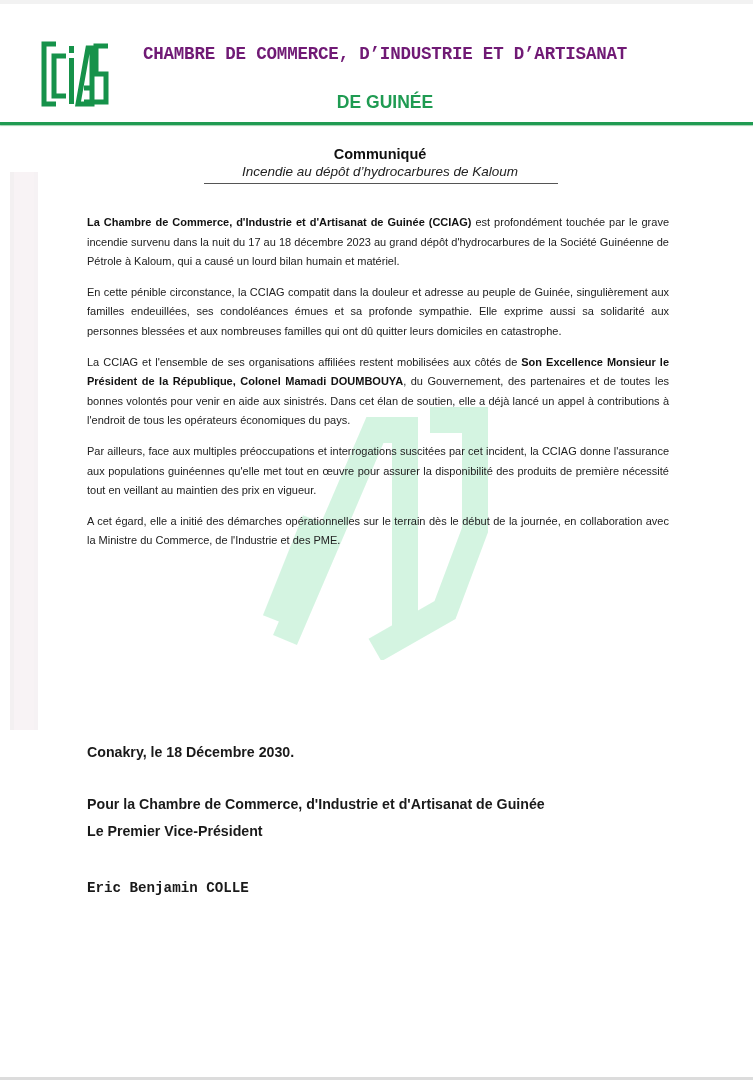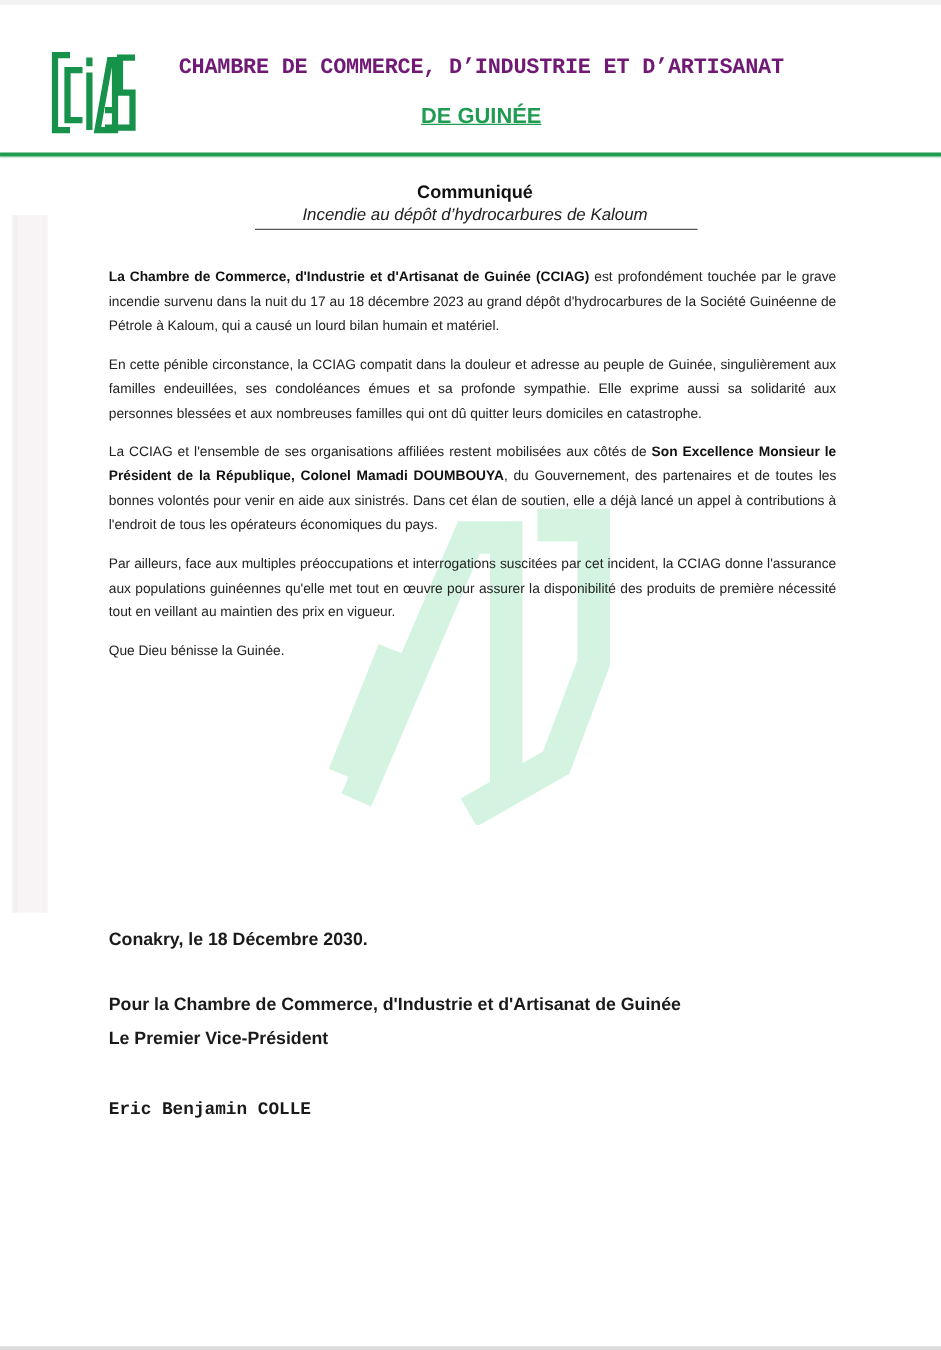--- a/index.html
+++ b/index.html
@@ -16,22 +16,22 @@
       background: #f8f3f5; border-left: 4px solid #f3f0f1; border-right: 4px solid #f6f2f4;
       box-sizing: border-box;
     }
     .logo { position: absolute; left: 40px; top: 38px; width: 70px; height: 70px; }
     .org-line1 {
       position: absolute; left: 130px; top: 44px; width: 510px; text-align: center;
       font-family: Liberation Mono, monospace; font-weight: bold; font-size: 17.5px;
       color: #701a75; letter-spacing: -0.2px;
     }
     .org-line2 {
-      position: absolute; left: 130px; top: 82px; width: 510px; text-align: center;
-      font-weight: bold; font-size: 17.5px; color: #1f9b52; text-decoration: underline;
+      position: absolute; left: 130px; top: 92px; width: 510px; text-align: center;
+      font-weight: bold; font-size: 17.5px; color: #1f9b52;
     }
     .header-rule {
       position: absolute; left: 0; top: 122px; width: 753px; height: 3px;
       background: #1f9b52; box-shadow: 0 1px 1px #9fd3b1;
     }
     .title {
       position: absolute; left: 200px; top: 146px; width: 360px; text-align: center;
       font-weight: bold; font-size: 14.5px; color: #111;
     }
     .subtitle {
@@ -81,21 +81,21 @@
     <path d="M175 20 L220 20 L220 130 L190 210 L120 250"></path>
     <path d="M60 120 L20 220"></path>
   </g>
 </svg>
 
 <div class="body">
   <p class="para"><b>La Chambre de Commerce, d'Industrie et d'Artisanat de Guinée (CCIAG)</b><span> est profondément touchée par le grave incendie survenu dans la nuit du 17 au 18 décembre 2023 au grand dépôt d'hydrocarbures de la Société Guinéenne de Pétrole à Kaloum, qui a causé un lourd bilan humain et matériel.</span></p>
   <p class="para">En cette pénible circonstance, la CCIAG compatit dans la douleur et adresse au peuple de Guinée, singulièrement aux familles endeuillées, ses condoléances émues et sa profonde sympathie. Elle exprime aussi sa solidarité aux personnes blessées et aux nombreuses familles qui ont dû quitter leurs domiciles en catastrophe.</p>
   <p class="para"><span>La CCIAG et l'ensemble de ses organisations affiliées restent mobilisées aux côtés de </span><b>Son Excellence Monsieur le Président de la République, Colonel Mamadi DOUMBOUYA</b><span>, du Gouvernement, des partenaires et de toutes les bonnes volontés pour venir en aide aux sinistrés. Dans cet élan de soutien, elle a déjà lancé un appel à contributions à l'endroit de tous les opérateurs économiques du pays.</span></p>
   <p class="para">Par ailleurs, face aux multiples préoccupations et interrogations suscitées par cet incident, la CCIAG donne l'assurance aux populations guinéennes qu'elle met tout en œuvre pour assurer la disponibilité des produits de première nécessité tout en veillant au maintien des prix en vigueur.</p>
-  <p class="para">Que Dieu bénisse la Guinée.</p>
+  <p class="para">A cet égard, elle a initié des démarches opérationnelles sur le terrain dès le début de la journée, en collaboration avec la Ministre du Commerce, de l'Industrie et des PME.</p>
 </div>
 
 <div class="signoff" style="top:744px;">Conakry, le 18 Décembre 2030.</div>
 <div class="signoff" style="top:796px;">Pour la Chambre de Commerce, d'Industrie et d'Artisanat de Guinée</div>
 <div class="signoff" style="top:823px;">Le Premier Vice-Président</div>
 <div class="signoff" style="top:880px;font-family:Liberation Mono, monospace;">Eric Benjamin COLLE</div>
 
 <div class="bottom-shade"></div>
 
 </body></html>

